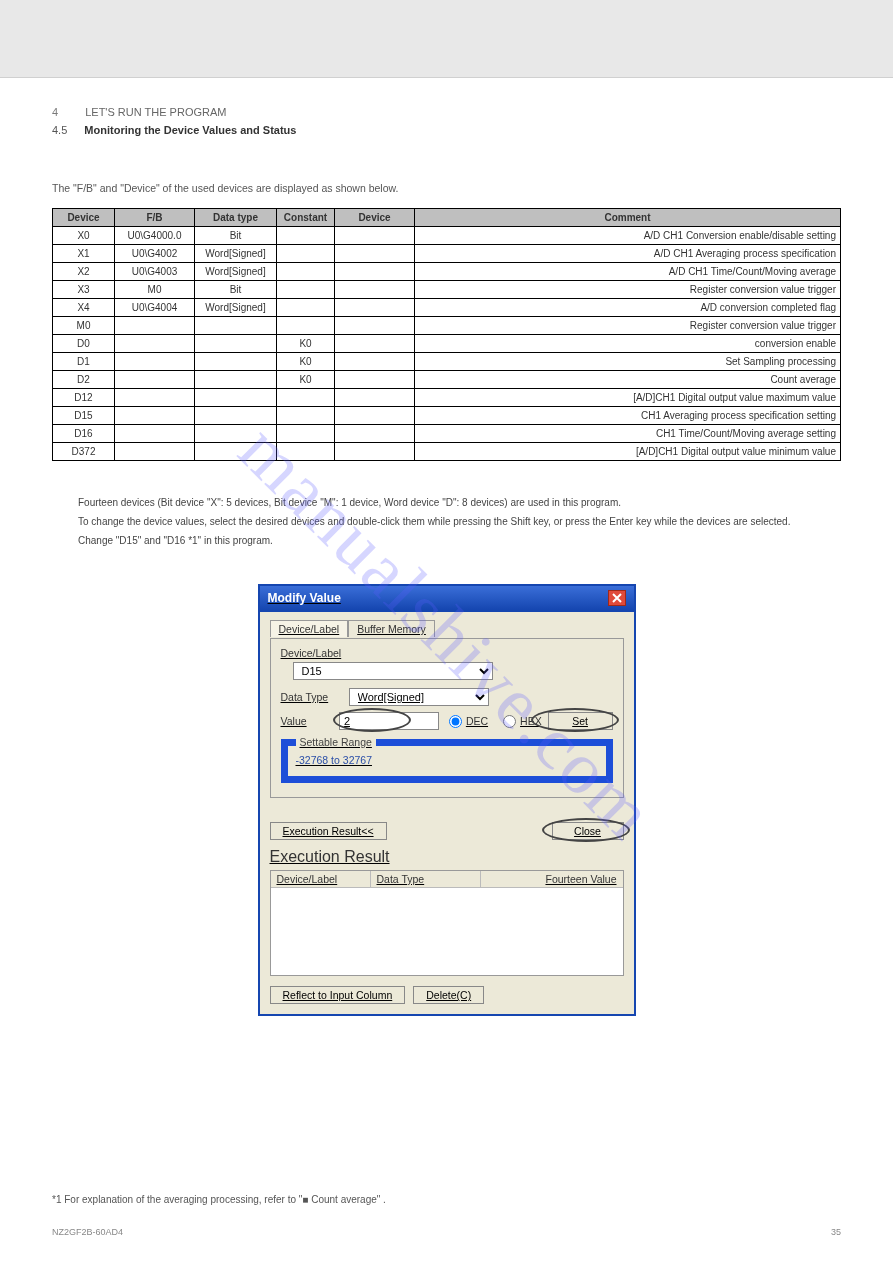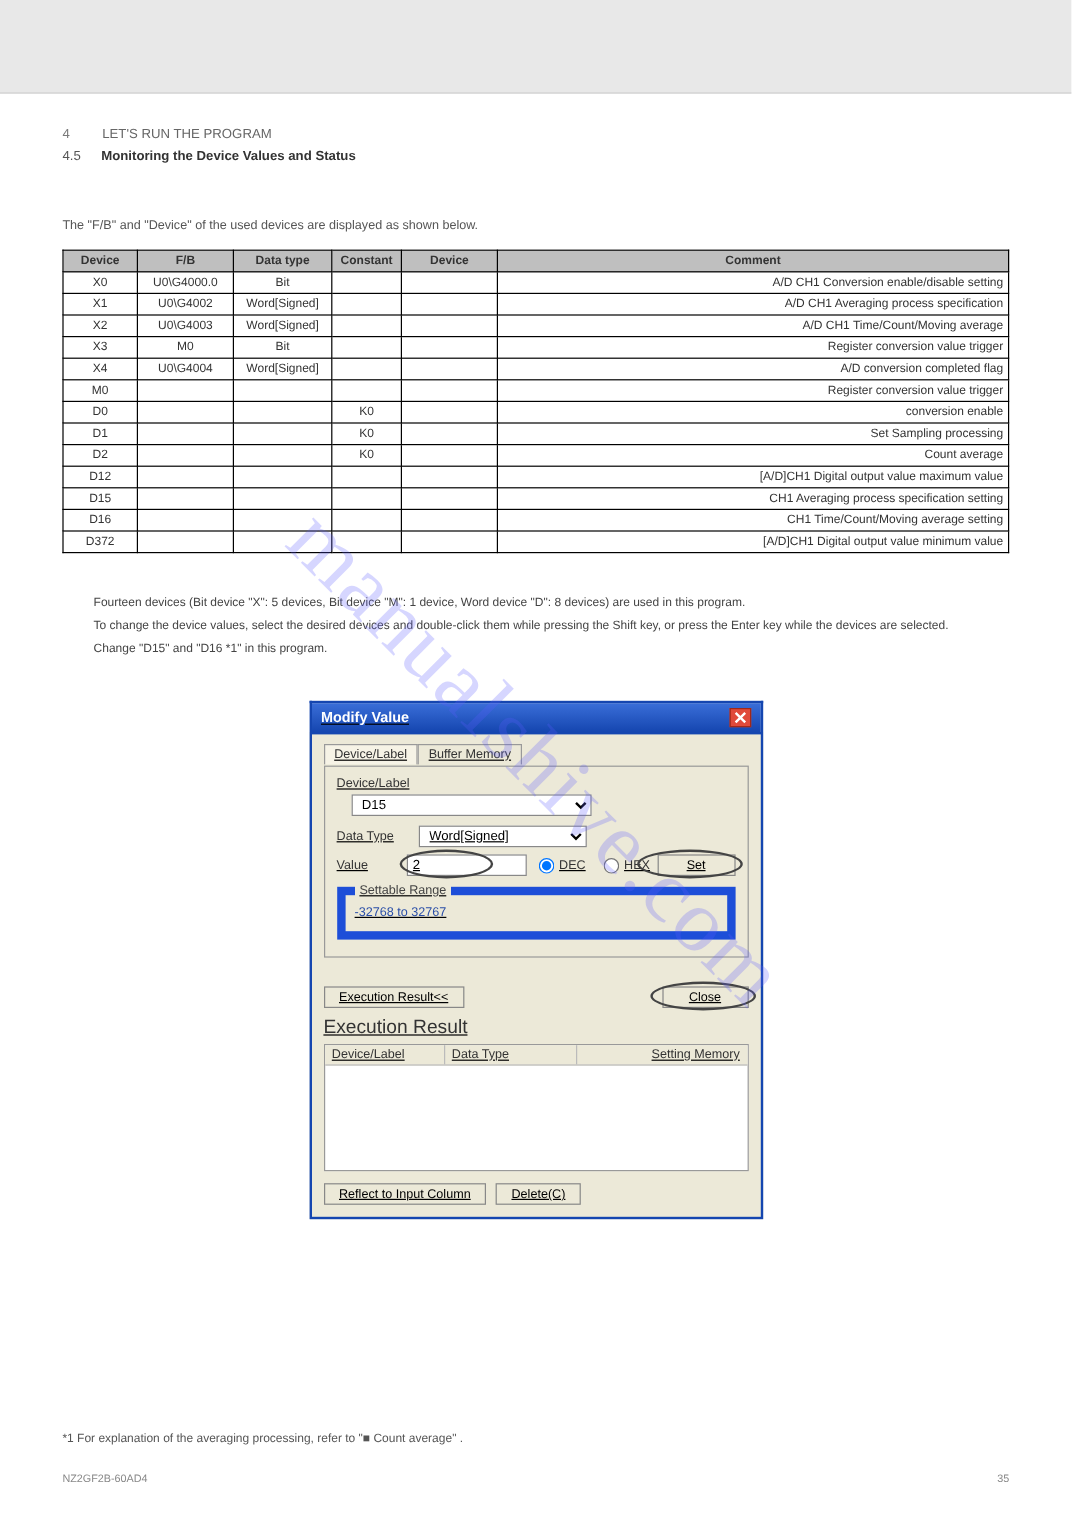--- a/index.html
+++ b/index.html
@@ -399,21 +399,21 @@
         <button class="win-btn">Execution Result&lt;&lt;</button>
         <button class="win-btn" style="width:72px">Close</button>
         <span class="oval-highlight" style="right:-6px;top:-4px;width:88px;height:24px"></span>
       </div>
 
       <div class="exec-label">Execution Result</div>
       <div class="result-grid">
         <div class="hdr">
           <div style="width:100px">Device/Label</div>
           <div style="width:110px">Data Type</div>
-          <div>Setting Memory</div>
+          <div>Fourteen Value</div>
         </div>
       </div>
 
       <div class="footer-btns">
         <button class="win-btn">Reflect to Input Column</button>
         <button class="win-btn">Delete(C)</button>
       </div>
     </div>
   </div>
 

